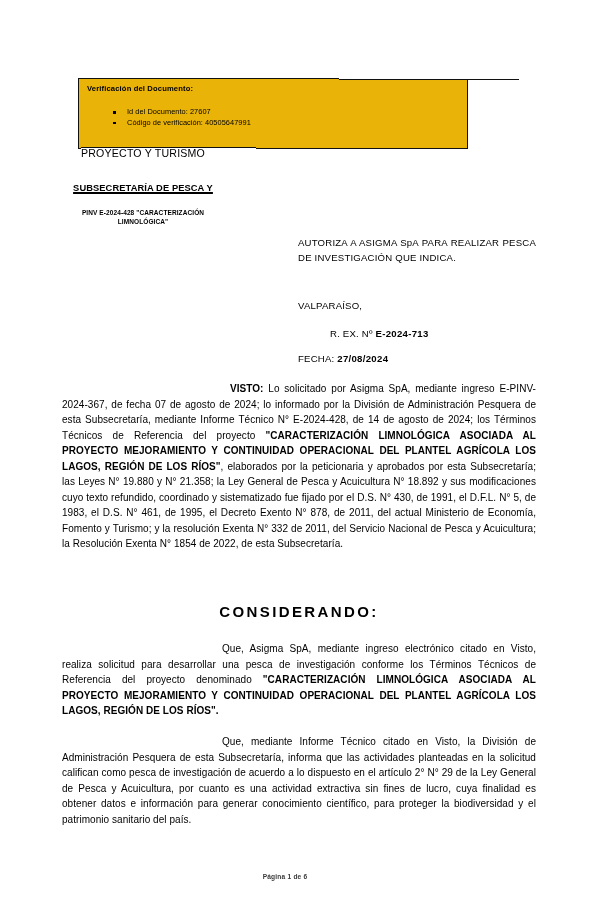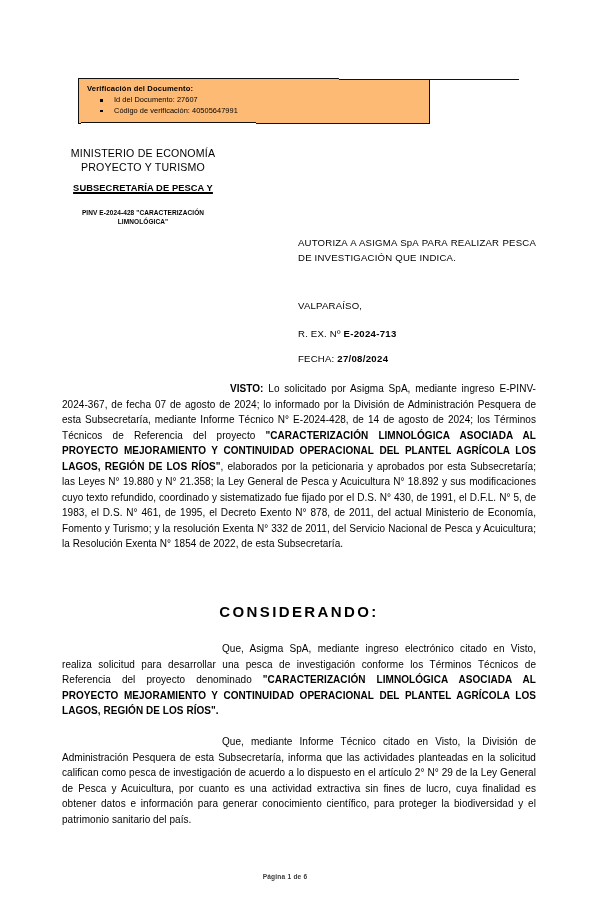--- a/index.html
+++ b/index.html
@@ -14,35 +14,35 @@
     font-family: "Liberation Sans", sans-serif;
     color: #000000;
     overflow: hidden;
   }
 
   
   .verif-box {
     position: absolute;
     left: 78px;
     top: 78px;
-    width: 352px;
+    width: 390px;
     box-sizing: border-box;
     border: 1.5px solid #111;
     padding: 5px 6px 6px 8px;
-    background: #fdba74;
+    background: #eab308;
   }
   .verif-title {
     font-size: 7.6px;
     font-weight: bold;
     letter-spacing: 0.15px;
     margin: 0 0 2px 0;
     line-height: 1.2;
   }
   .verif-list {
-    margin: 1px;
+    margin: 14px;
     padding: 0;
     list-style: none;
   }
   .verif-list li {
     font-size: 7.4px;
     line-height: 1.42;
     padding-left: 26px;
     position: relative;
     white-space: nowrap;
     letter-spacing: 0.05px;
@@ -131,20 +131,21 @@
   }
   .place {
     top: 300px;
     font-size: 9.6px;
     letter-spacing: 0.2px;
   }
   .resnum {
     top: 328px;
     font-size: 9.6px;
     letter-spacing: 0.2px;
+    margin-left: 32px;
   }
   .fecha {
     top: 353px;
     font-size: 9.6px;
     letter-spacing: 0.2px;
   }
   .resnum b, .fecha b { font-weight: bold; letter-spacing: 0.3px; }
 
   
   .body-block {
@@ -195,21 +196,20 @@
   <div class="verif-artifact"></div>
   <div class="verif-artifact-b"></div>
   <div class="verif-title">Verificación del Documento:</div>
   <ul class="verif-list">
     <li>Id del Documento: 27607</li>
     <li>Código de verificación: 40505647991</li>
   </ul>
 </div>
 
 <div class="ministry">
-  <div>MINISTERIO DE ECONOMÍA</div>
   <div>PROYECTO Y TURISMO</div>
 </div>
 
 <div class="subsec">
   <div><span>SUBSECRETARÍA DE PESCA Y</span></div>
 </div>
 
 <div class="pinv">
   <div>PINV E-2024-428 "CARACTERIZACIÓN</div>
   <div>LIMNOLÓGICA"</div>

